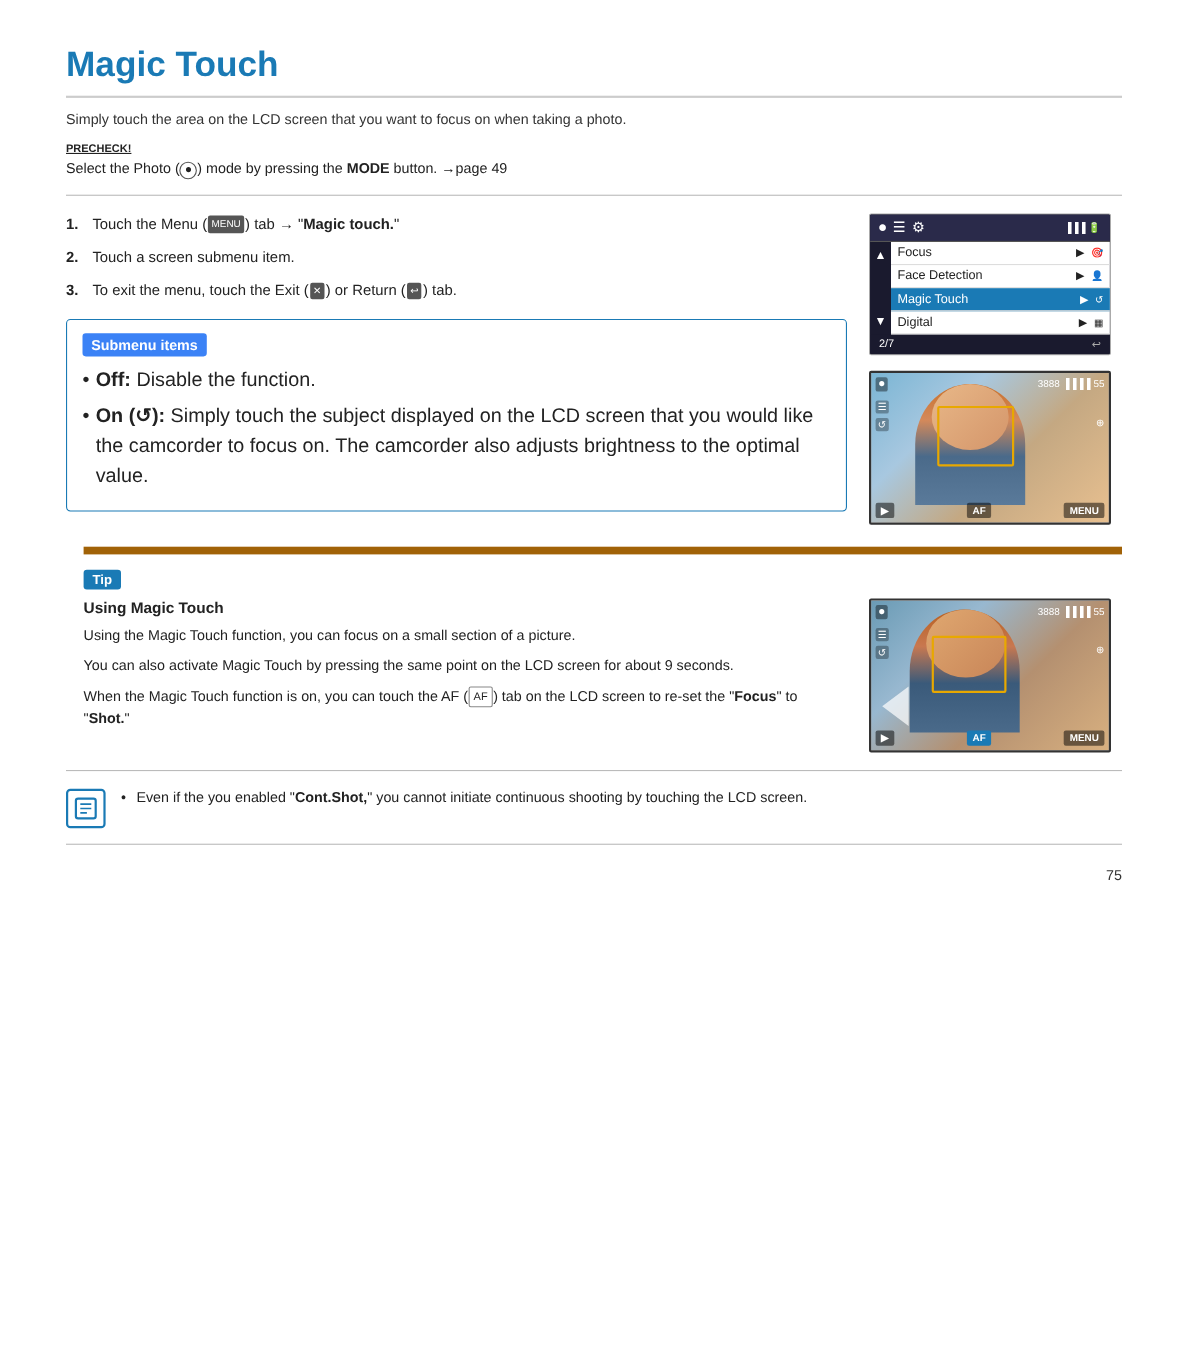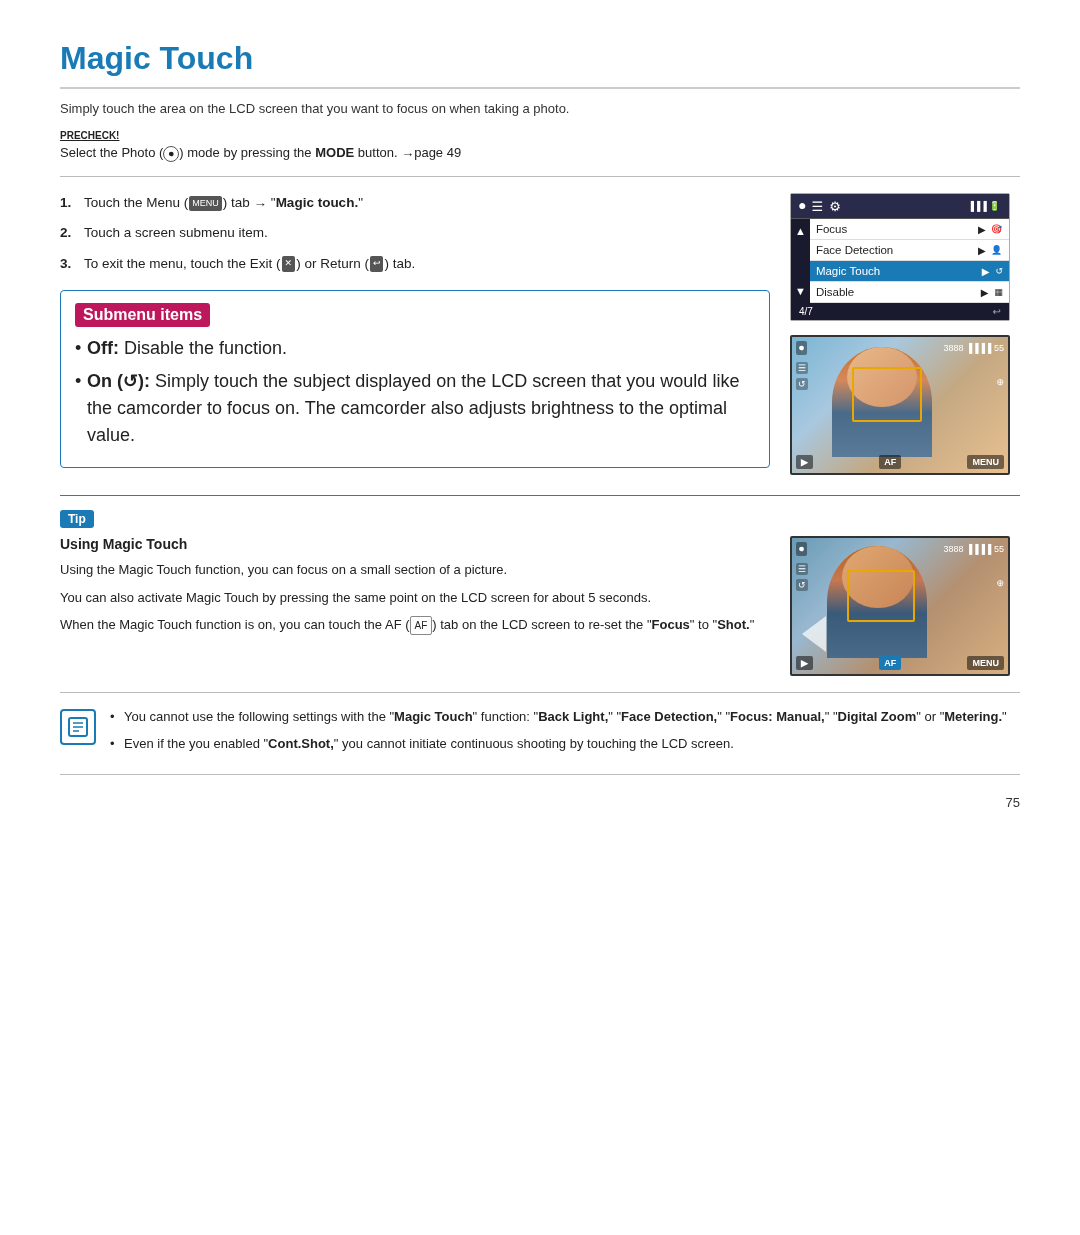--- a/index.html
+++ b/index.html
@@ -68,23 +68,23 @@
     }
 
     .submenu-box {
       border: 1.5px solid #1a7ab5;
       border-radius: 4px;
       padding: 12px 14px;
       margin-top: 10px;
     }
 
     .submenu-header {
-      background: #be185d;
-      color: #fff;
-      font-size: 16px;
+      background: #3b82f6;
+      color: #fff;
+      font-size: 13px;
       font-weight: bold;
       padding: 3px 8px;
       border-radius: 3px;
       display: inline-block;
       margin-bottom: 8px;
     }
 
     .submenu-items { list-style: none; padding: 0; }
     .submenu-items li {
       font-size: 18px;
@@ -226,23 +226,24 @@
     }
 
     .lcd-right-icons span {
       color: #fff;
       font-size: 9px;
       display: block;
     }
 
     
     .tip-section {
-      border-top: 1px solid #a16207;
+      border-top: 7px solid #a16207;
       padding-top: 14px;
       margin-bottom: 16px;
+      margin-left: 16px;
     }
 
     .tip-content {
       display: flex;
       gap: 20px;
     }
 
     .tip-left { flex: 1; }
     .tip-right { width: 230px; }
 
@@ -430,29 +431,29 @@
             <span class="row-label">Face Detection</span>
             <span class="row-arrow">▶</span>
             <span style="font-size:9px;">👤</span>
           </div>
           <div class="menu-row highlighted">
             <span class="row-label">Magic Touch</span>
             <span class="row-arrow">▶</span>
             <span style="font-size:9px;">↺</span>
           </div>
           <div class="menu-row">
-            <span class="row-label">Disable</span>
+            <span class="row-label">Digital</span>
             <span class="row-arrow">▶</span>
             <span style="font-size:9px;">▦</span>
           </div>
         </div>
       </div>
 
       <div style="background:#1a1a2e;display:flex;align-items:center;justify-content:space-between;padding:3px 8px;">
-        <span style="color:#fff;font-size:10px;">4/7</span>
+        <span style="color:#fff;font-size:10px;">2/7</span>
         <span style="color:#aaa;font-size:10px;">↩</span>
       </div>
     </div>
 
     <div class="lcd-screenshot">
 
       <div style="position:absolute;top:10px;left:40px;width:100px;height:110px;background:linear-gradient(to bottom,#c8702a 0%,#d4895a 30%,#4a6a8a 60%,#5a7a9a 100%);border-radius:50% 50% 0 0;"></div>
       <div style="position:absolute;top:10px;left:55px;width:70px;height:60px;background:linear-gradient(135deg,#e8b888,#d4956a);border-radius:50%;"></div>
 
       <div class="focus-box"></div>
@@ -482,21 +483,21 @@
 
 <div class="tip-section">
   <div>
     <span class="tip-label">Tip</span>
   </div>
   <div class="tip-content">
     <div class="tip-left">
       <h3 class="tip-title">Using Magic Touch</h3>
       <div class="tip-body">
         <p>Using the Magic Touch function, you can focus on a small section of a picture.</p>
-        <p>You can also activate Magic Touch by pressing the same point on the LCD screen for about 5 seconds.</p>
+        <p>You can also activate Magic Touch by pressing the same point on the LCD screen for about 9 seconds.</p>
         <p>When the Magic Touch function is on, you can touch the AF (<span class="af-btn">AF</span>) tab on the LCD screen to re-set the "<b>Focus</b>" to "<b>Shot.</b>"</p>
       </div>
     </div>
     <div class="tip-right">
 
       <div class="lcd-screenshot2">
         <div style="position:absolute;top:8px;left:35px;width:100px;height:112px;background:linear-gradient(to bottom,#b86020 0%,#c87850 30%,#3a5a7a 60%,#4a6a8a 100%);border-radius:50% 50% 0 0;"></div>
         <div style="position:absolute;top:8px;left:50px;width:72px;height:62px;background:linear-gradient(135deg,#e0a870,#c88558);border-radius:50%;"></div>
 
         <div class="focus-box2"></div>
@@ -531,19 +532,18 @@
   <div class="notes-icon">
     <svg width="24" height="24" viewBox="0 0 24 24" fill="none">
       <rect x="3" y="3" width="18" height="18" rx="2" stroke="#1a7ab5" stroke-width="2" fill="none"></rect>
       <line x1="7" y1="8" x2="17" y2="8" stroke="#1a7ab5" stroke-width="1.5"></line>
       <line x1="7" y1="12" x2="17" y2="12" stroke="#1a7ab5" stroke-width="1.5"></line>
       <line x1="7" y1="16" x2="13" y2="16" stroke="#1a7ab5" stroke-width="1.5"></line>
     </svg>
   </div>
   <div class="notes-body">
     <ul>
-      <li>You cannot use the following settings with the "<b>Magic Touch</b>" function: "<b>Back Light,</b>" "<b>Face Detection,</b>" "<b>Focus: Manual,</b>" "<b>Digital Zoom</b>" or "<b>Metering.</b>"</li>
       <li>Even if the you enabled "<b>Cont.Shot,</b>" you cannot initiate continuous shooting by touching the LCD screen.</li>
     </ul>
   </div>
 </div>
 
 <div class="page-num">75</div>
 
 </body></html>

